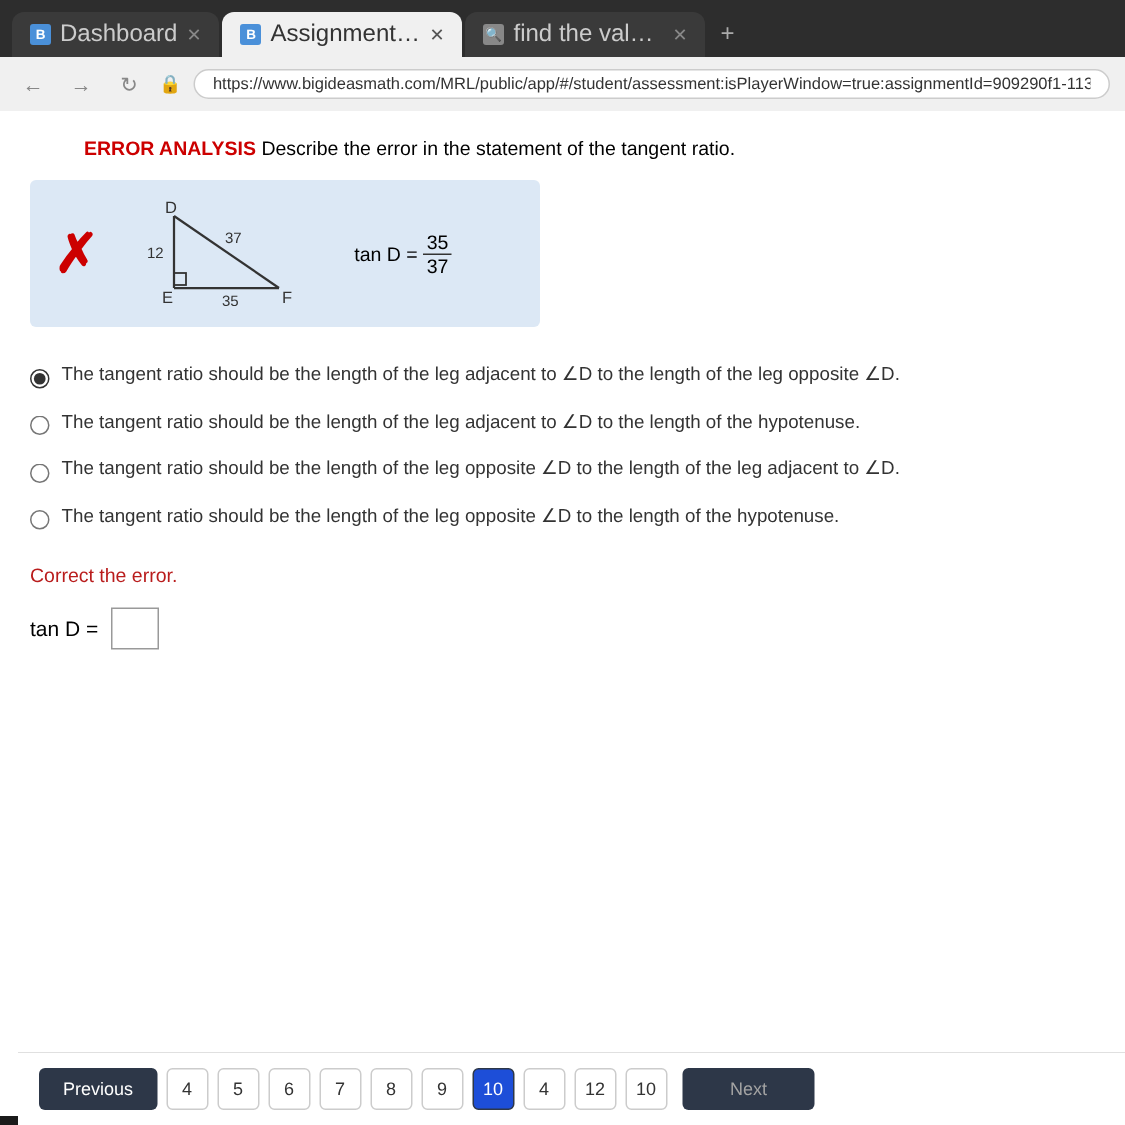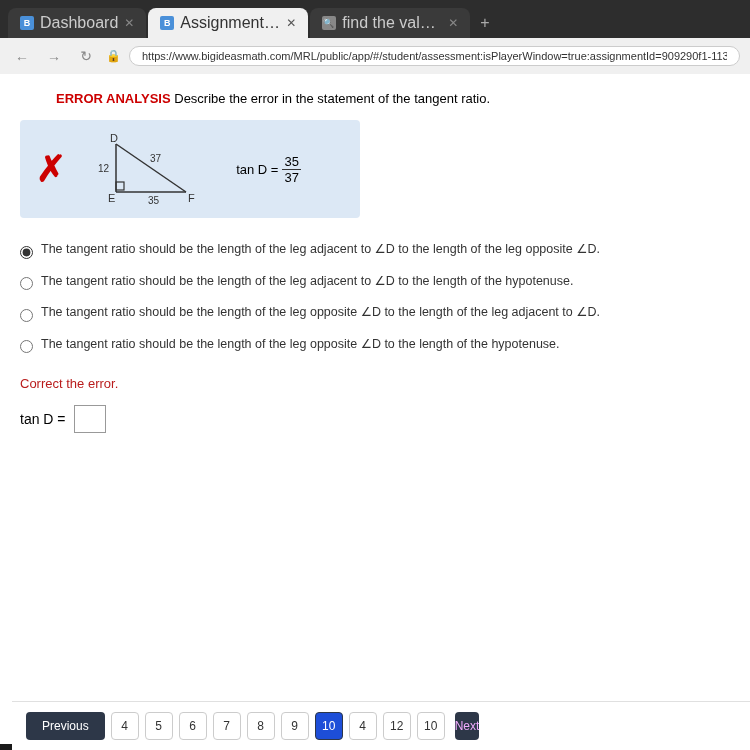--- a/index.html
+++ b/index.html
@@ -276,24 +276,24 @@
     }
 
     .page-number-btn.active {
       background: #1d4ed8;
       color: white;
       border-color: #2d3748;
     }
 
     .next-btn {
       background: #2d3748;
-      color: #f0abfc;
+      color: #a3a3a3;
       border: none;
       border-radius: 4px;
-      padding: 7px 0;
+      padding: 7px 32px;
       font-size: 12px;
       cursor: pointer;
       margin-left: 4px;
     }
 
     .selected-option {
       font-weight: 500;
     }
   </style>
 </head>

